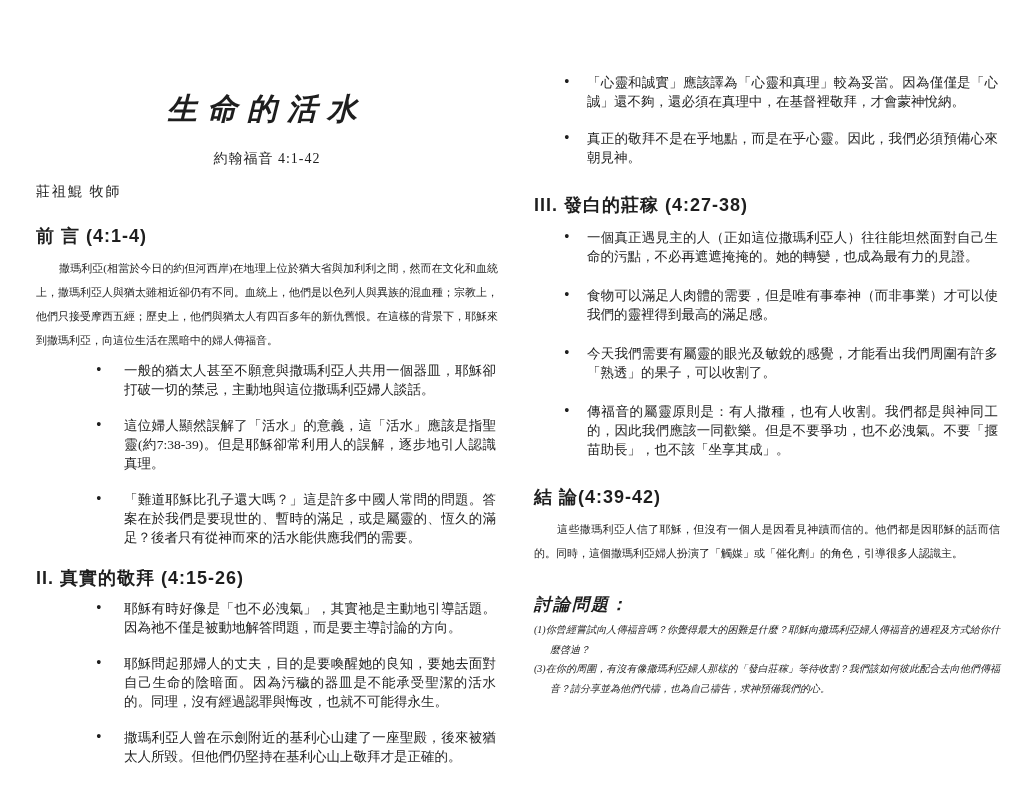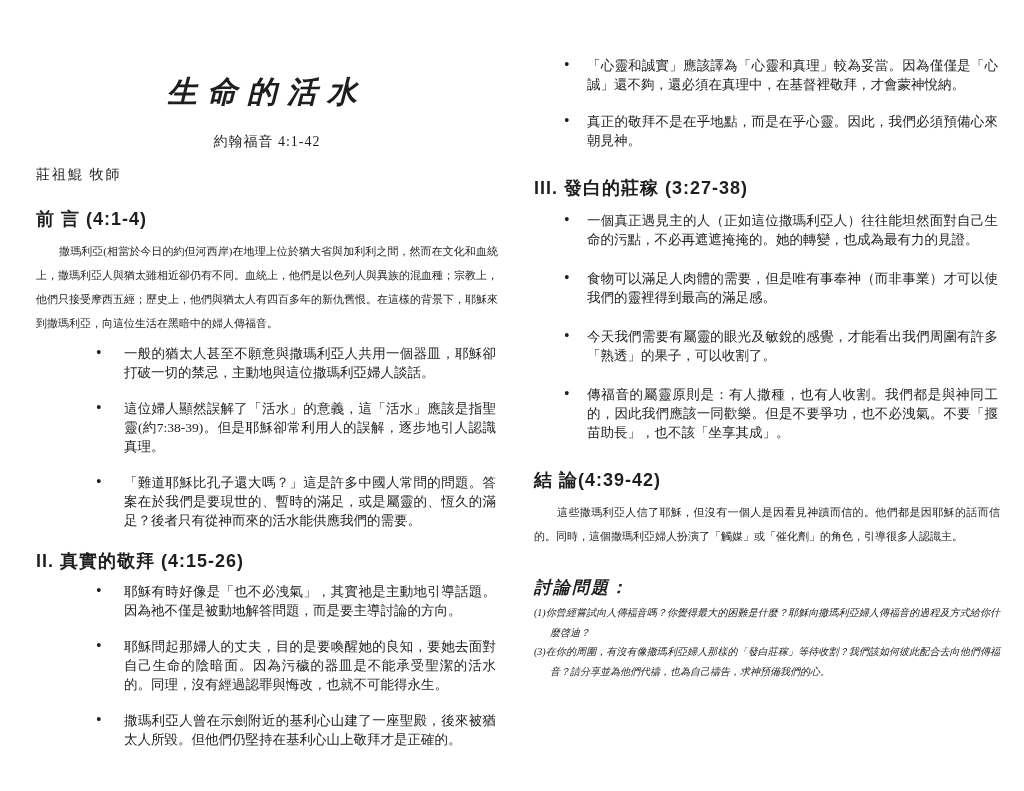--- a/index.html
+++ b/index.html
@@ -10,21 +10,21 @@
     width: 1024px;
     height: 791px;
     background: #ffffff;
     position: relative;
     overflow: hidden;
     font-family: "Liberation Serif", "DejaVu Serif", serif;
     color: #1e1e1e;
   }
   .col {
     position: absolute;
-    top: 0;
+    top: 17px;
   }
   .col-left  { left: 36px;  width: 462px; }
   .col-right { left: 534px; width: 466px; }
 
   .doc-title {
     margin-top: 72px;
     text-align: center;
     font-size: 30px;
     font-weight: bold;
     font-style: italic;
@@ -147,21 +147,21 @@
     <li>撒瑪利亞人曾在示劍附近的基利心山建了一座聖殿，後來被猶太人所毀。但他們仍堅持在基利心山上敬拜才是正確的。</li>
   </ul>
 </div>
 
 <div class="col col-right">
   <ul class="bullets cont">
     <li>「心靈和誠實」應該譯為「心靈和真理」較為妥當。因為僅僅是「心誠」還不夠，還必須在真理中，在基督裡敬拜，才會蒙神悅納。</li>
     <li>真正的敬拜不是在乎地點，而是在乎心靈。因此，我們必須預備心來朝見神。</li>
   </ul>
 
-  <h2 class="sec-heading h-s3">III. 發白的莊稼 (3:27-38)</h2>
+  <h2 class="sec-heading h-s3">III. 發白的莊稼 (4:27-38)</h2>
   <ul class="bullets s3">
     <li>一個真正遇見主的人（正如這位撒瑪利亞人）往往能坦然面對自己生命的污點，不必再遮遮掩掩的。她的轉變，也成為最有力的見證。</li>
     <li>食物可以滿足人肉體的需要，但是唯有事奉神（而非事業）才可以使我們的靈裡得到最高的滿足感。</li>
     <li>今天我們需要有屬靈的眼光及敏銳的感覺，才能看出我們周圍有許多「熟透」的果子，可以收割了。</li>
     <li>傳福音的屬靈原則是：有人撒種，也有人收割。我們都是與神同工的，因此我們應該一同歡樂。但是不要爭功，也不必洩氣。不要「揠苗助長」，也不該「坐享其成」。</li>
   </ul>
 
   <h2 class="sec-heading h-conclusion">結 論(4:39-42)</h2>
   <p class="para first-indent">這些撒瑪利亞人信了耶穌，但沒有一個人是因看見神蹟而信的。他們都是因耶穌的話而信的。同時，這個撒瑪利亞婦人扮演了「觸媒」或「催化劑」的角色，引導很多人認識主。</p>
 

